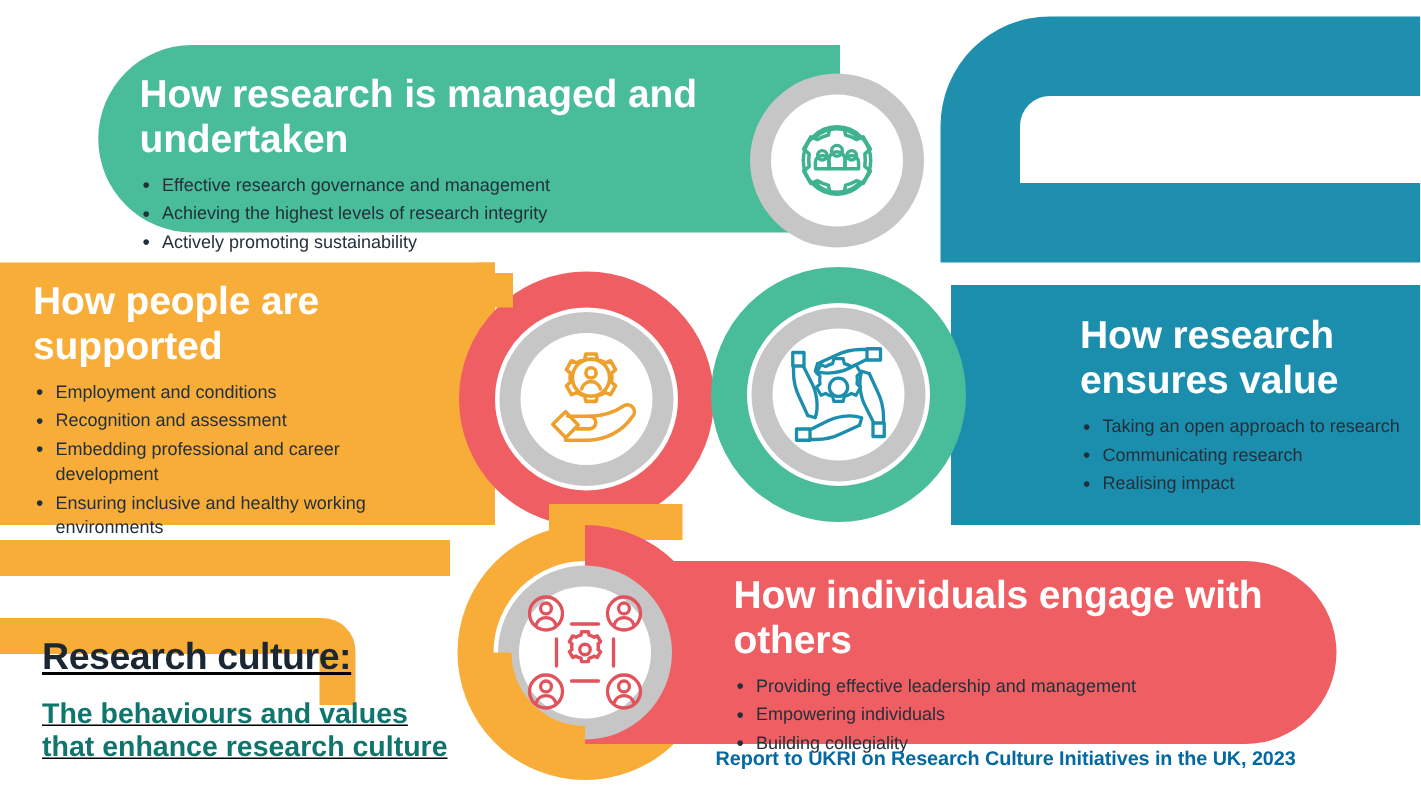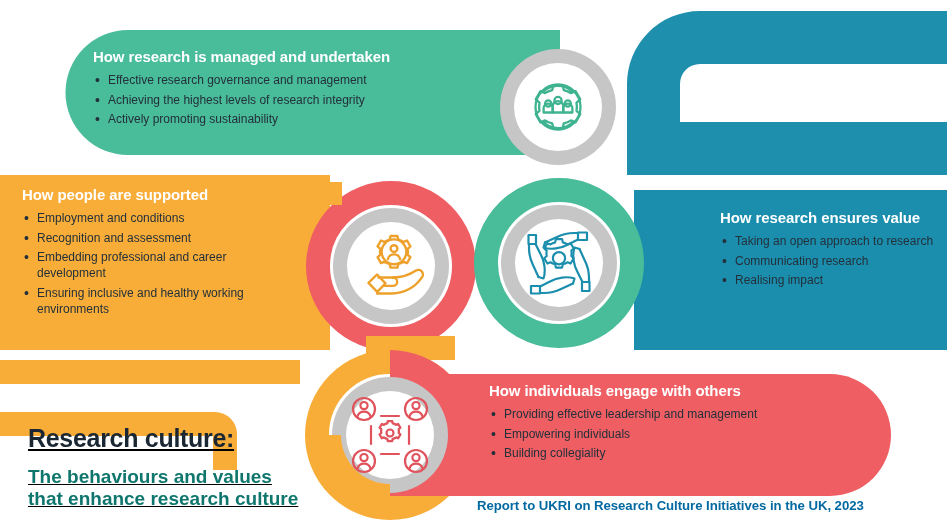--- a/index.html
+++ b/index.html
@@ -23,21 +23,21 @@
     width: 947px;
     height: 526px;
   }
   .panel-text {
     position: absolute;
     color: #ffffff;
     z-index: 6;
   }
   .p-title {
     font-weight: bold;
-    font-size: 15px;
+    font-size: 26px;
     line-height: 1.15;
     margin: 0 0 7px 0;
     color: #ffffff;
     letter-spacing: -0.1px;
   }
   ul.p-list {
     margin: 0;
     padding: 0;
     list-style: none;
   }

